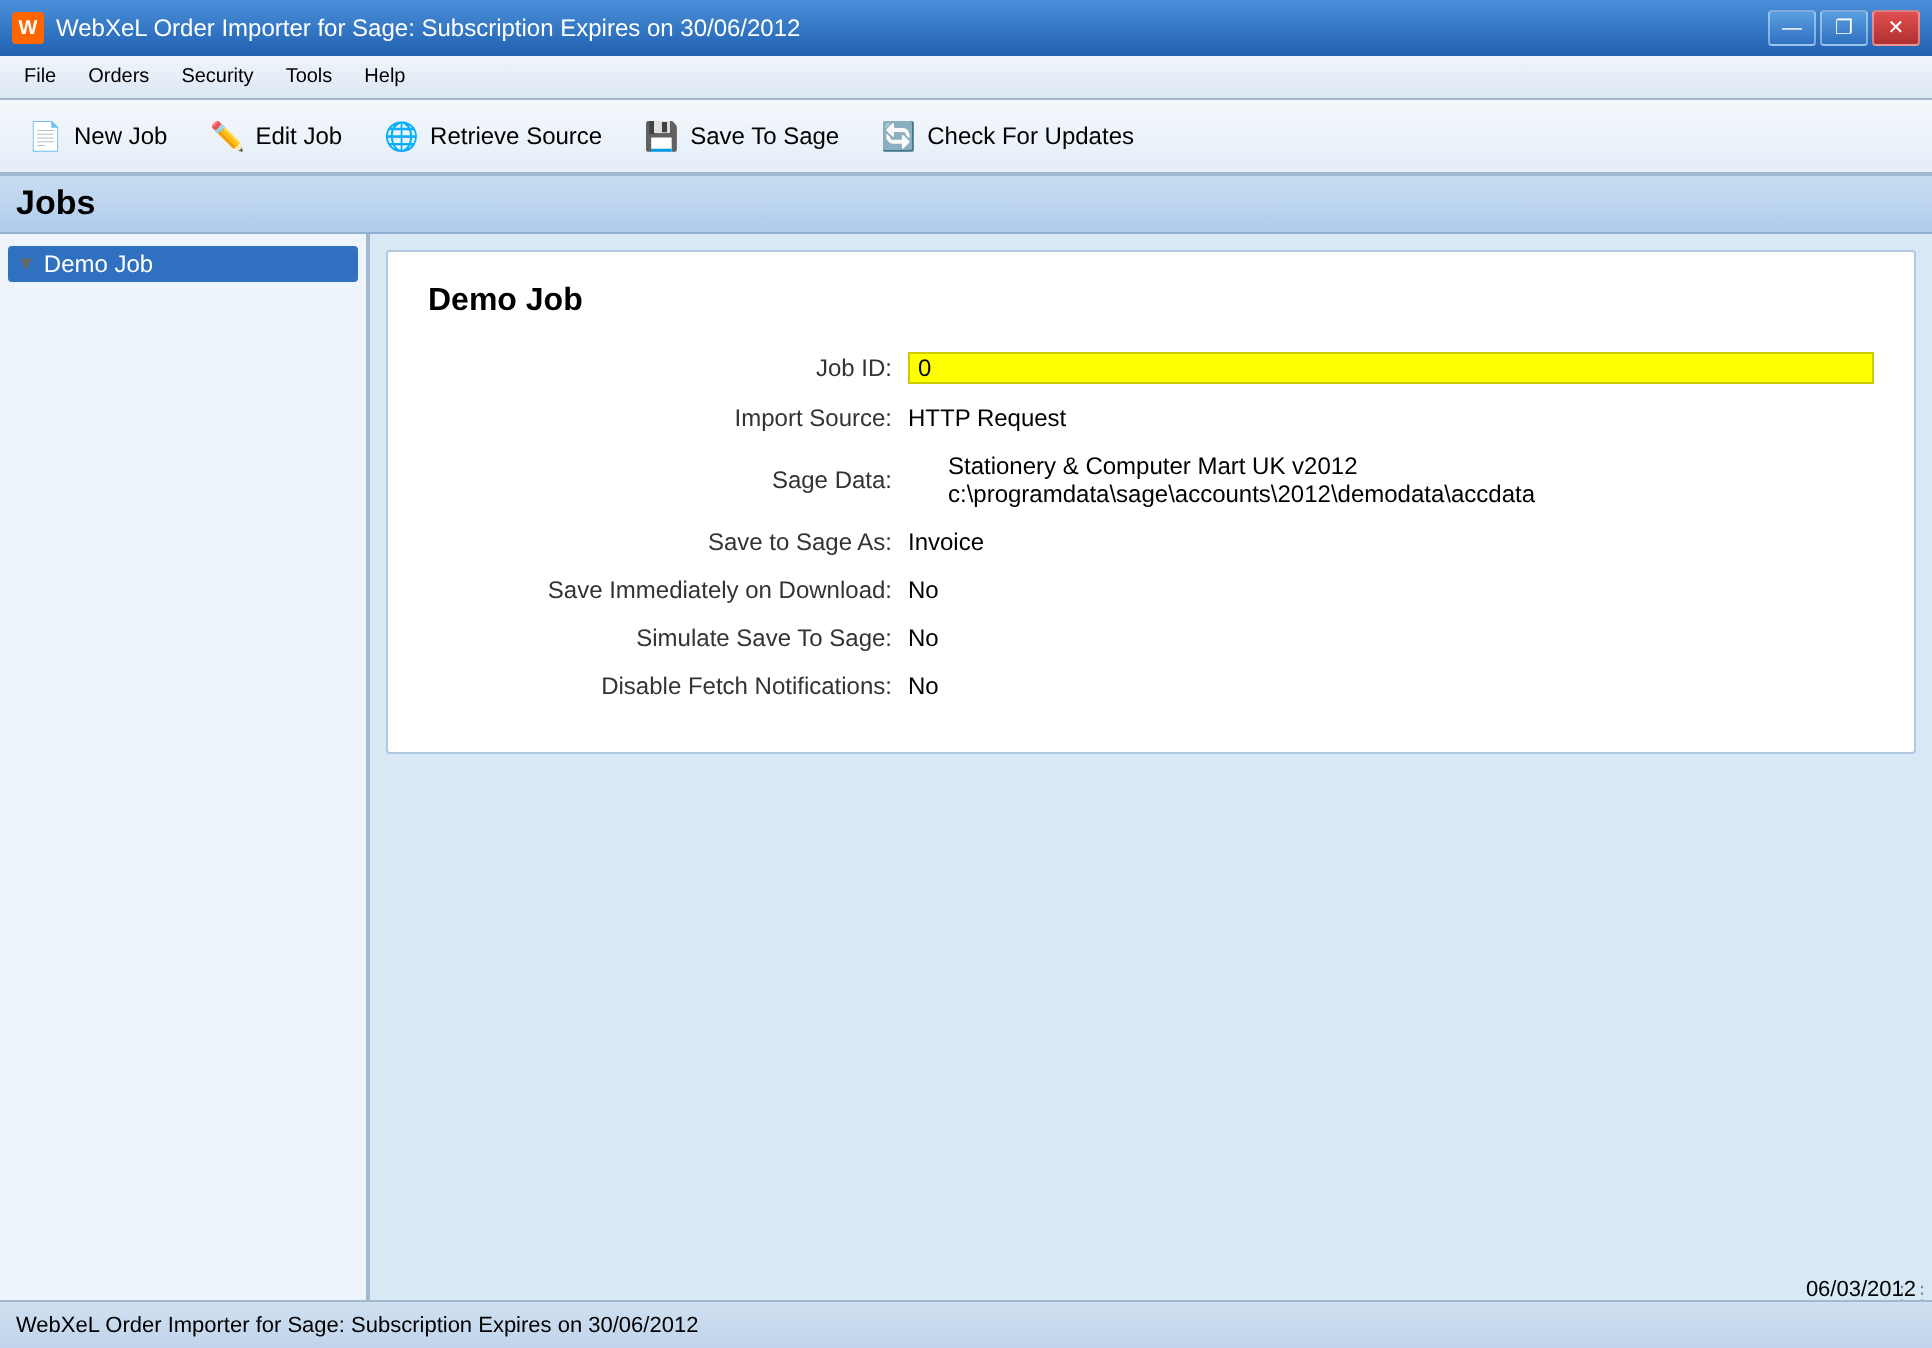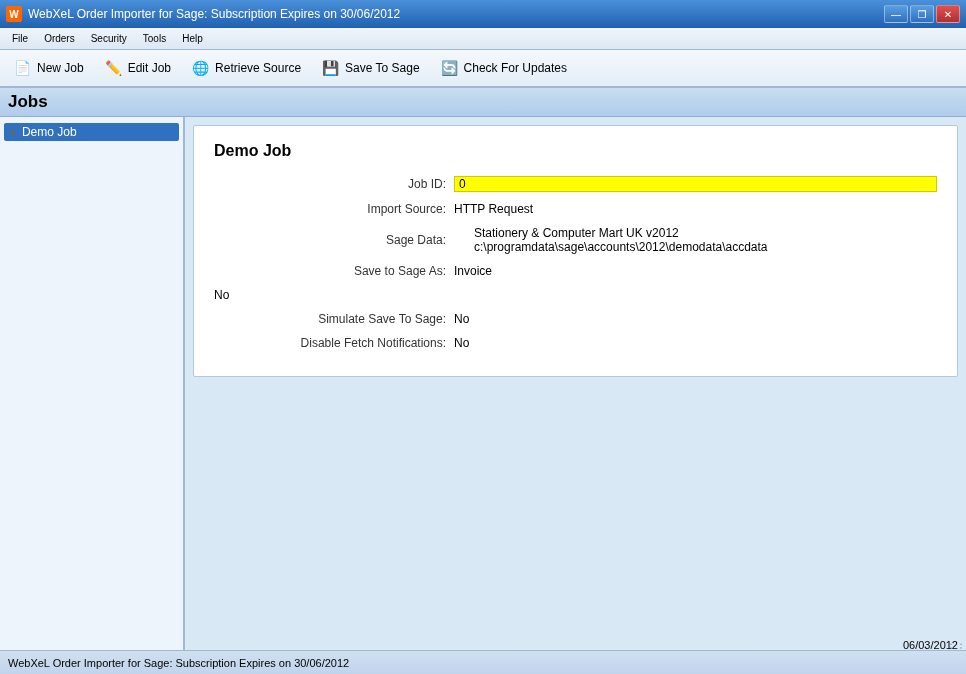--- a/index.html
+++ b/index.html
@@ -329,20 +329,21 @@
           <span>c:\programdata\sage\accounts\2012\demodata\accdata</span>
         </span>
       </div>
 
       <div class="detail-row">
         <span class="detail-label">Save to Sage As:</span>
         <span class="detail-value">Invoice</span>
       </div>
 
       <div class="detail-row">
+        <span class="detail-label">Save Immediately on Download:</span>
         <span class="detail-value">No</span>
       </div>
 
       <div class="detail-row">
         <span class="detail-label">Simulate Save To Sage:</span>
         <span class="detail-value">No</span>
       </div>
 
       <div class="detail-row">
         <span class="detail-label">Disable Fetch Notifications:</span>

